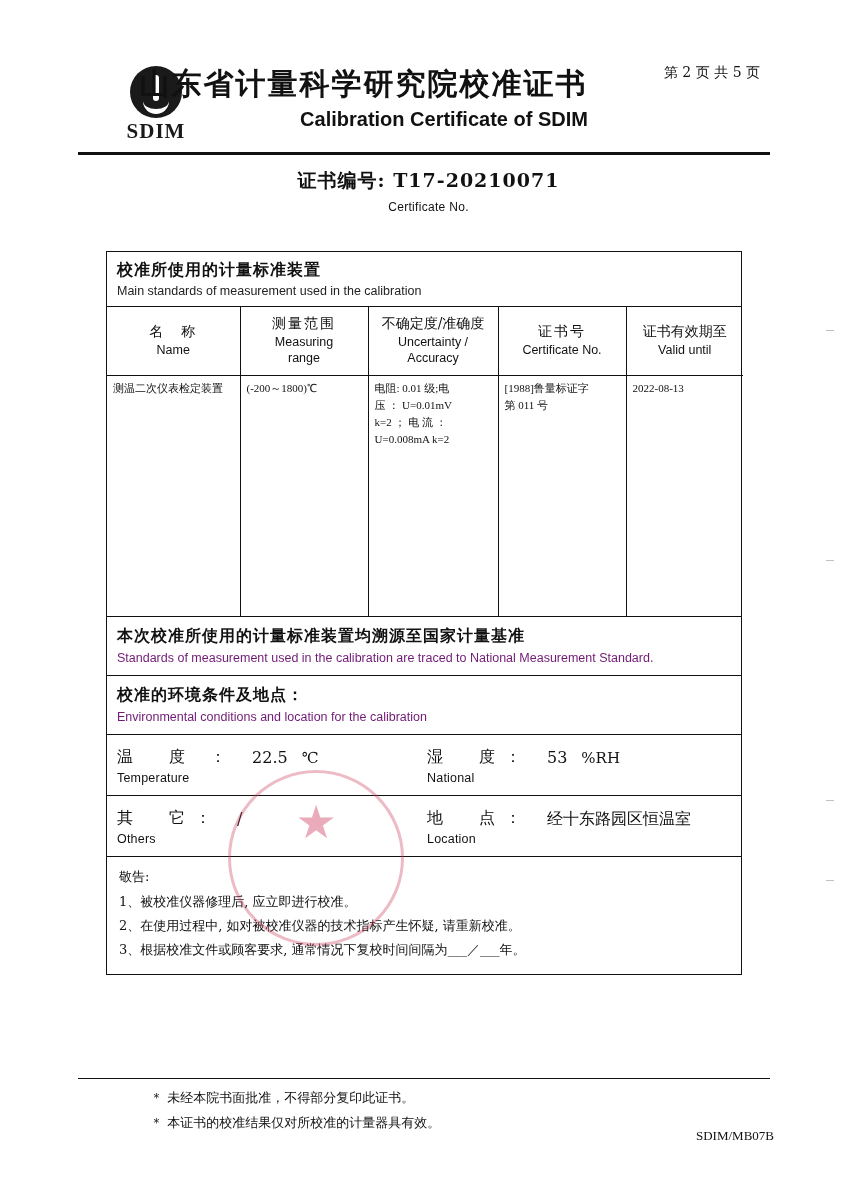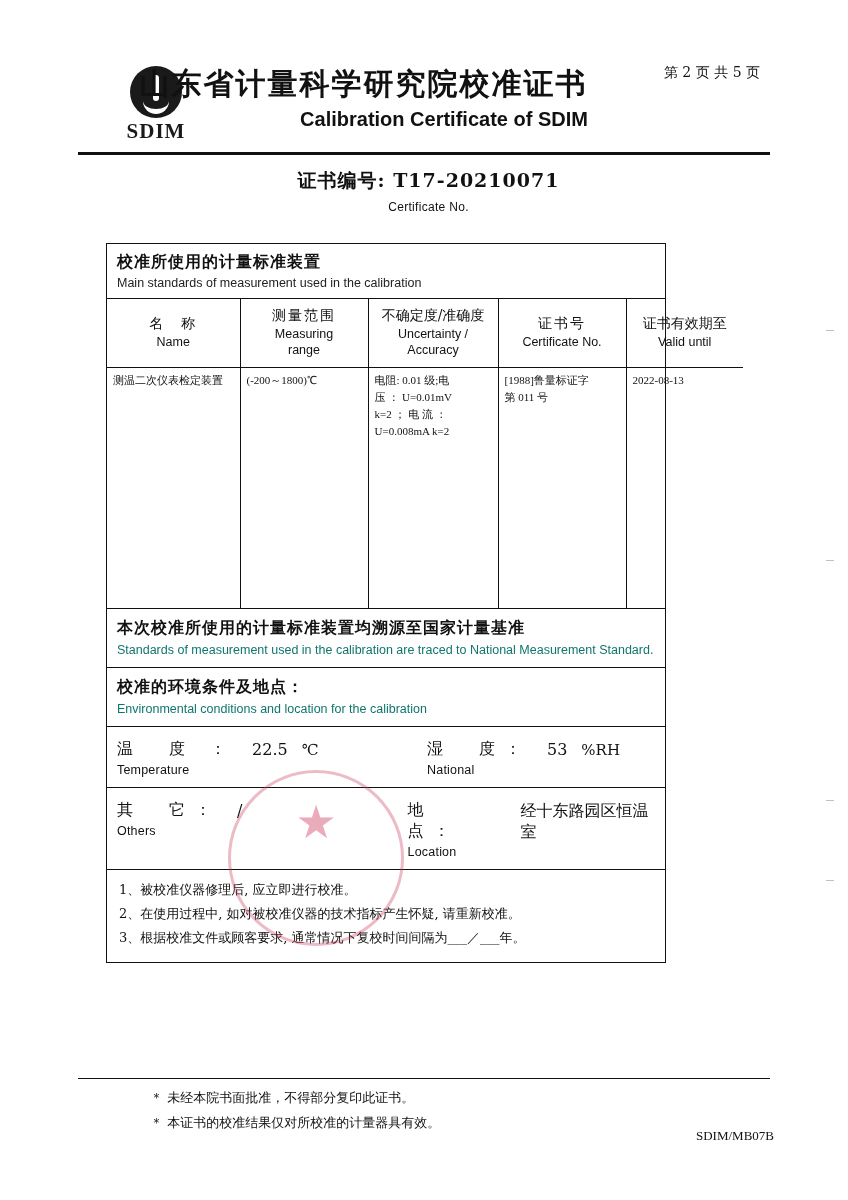--- a/index.html
+++ b/index.html
@@ -138,22 +138,22 @@
     margin-top: 6px;
     font-family: "Liberation Sans", sans-serif;
     font-size: 12px;
     letter-spacing: 0.3px;
   }
 
   
   .maintable {
     position: absolute;
     left: 106px;
-    top: 243px;
-    width: 560px;
+    top: 251px;
+    width: 636px;
     border: 1.5px solid #111;
     box-sizing: border-box;
   }
   .sec-head {
     padding: 8px 10px 8px 10px;
     border-bottom: 1.5px solid #111;
   }
   .sec-head .cn {
     font-family: "DejaVu Serif", serif;
     font-size: 16px;
@@ -220,21 +220,21 @@
   .sec-block .cn {
     font-family: "DejaVu Serif", serif;
     font-size: 16px;
     font-weight: bold;
     letter-spacing: 1px;
   }
   .sec-block .en {
     font-family: "Liberation Sans", sans-serif;
     font-size: 12.5px;
     margin-top: 4px;
-    color: #0f766e;
+    color: #701a75;
   }
 
   .kv-row {
     border-top: 1.5px solid #111;
     display: flex;
     padding: 12px 10px 10px 10px;
     min-height: 58px;
     box-sizing: border-box;
   }
   .kv-cell {
@@ -452,20 +452,21 @@
       <div class="kv-cell">
         <div class="kv-label">
           <span class="spaced2">地　点：</span>
           <span class="en">Location</span>
         </div>
         <div class="kv-value">经十东路园区恒温室</div>
       </div>
     </div>
 
     <div class="notes">
+      <div class="title">敬告:</div>
       <div>1、被校准仪器修理后, 应立即进行校准。</div>
       <div>2、在使用过程中, 如对被校准仪器的技术指标产生怀疑, 请重新校准。</div>
       <div>3、根据校准文件或顾客要求, 通常情况下复校时间间隔为___／___年。</div>
     </div>
   </div>
 
   <div class="stamp">
     <div class="stamp-star-glyph">★</div>
   </div>
 

